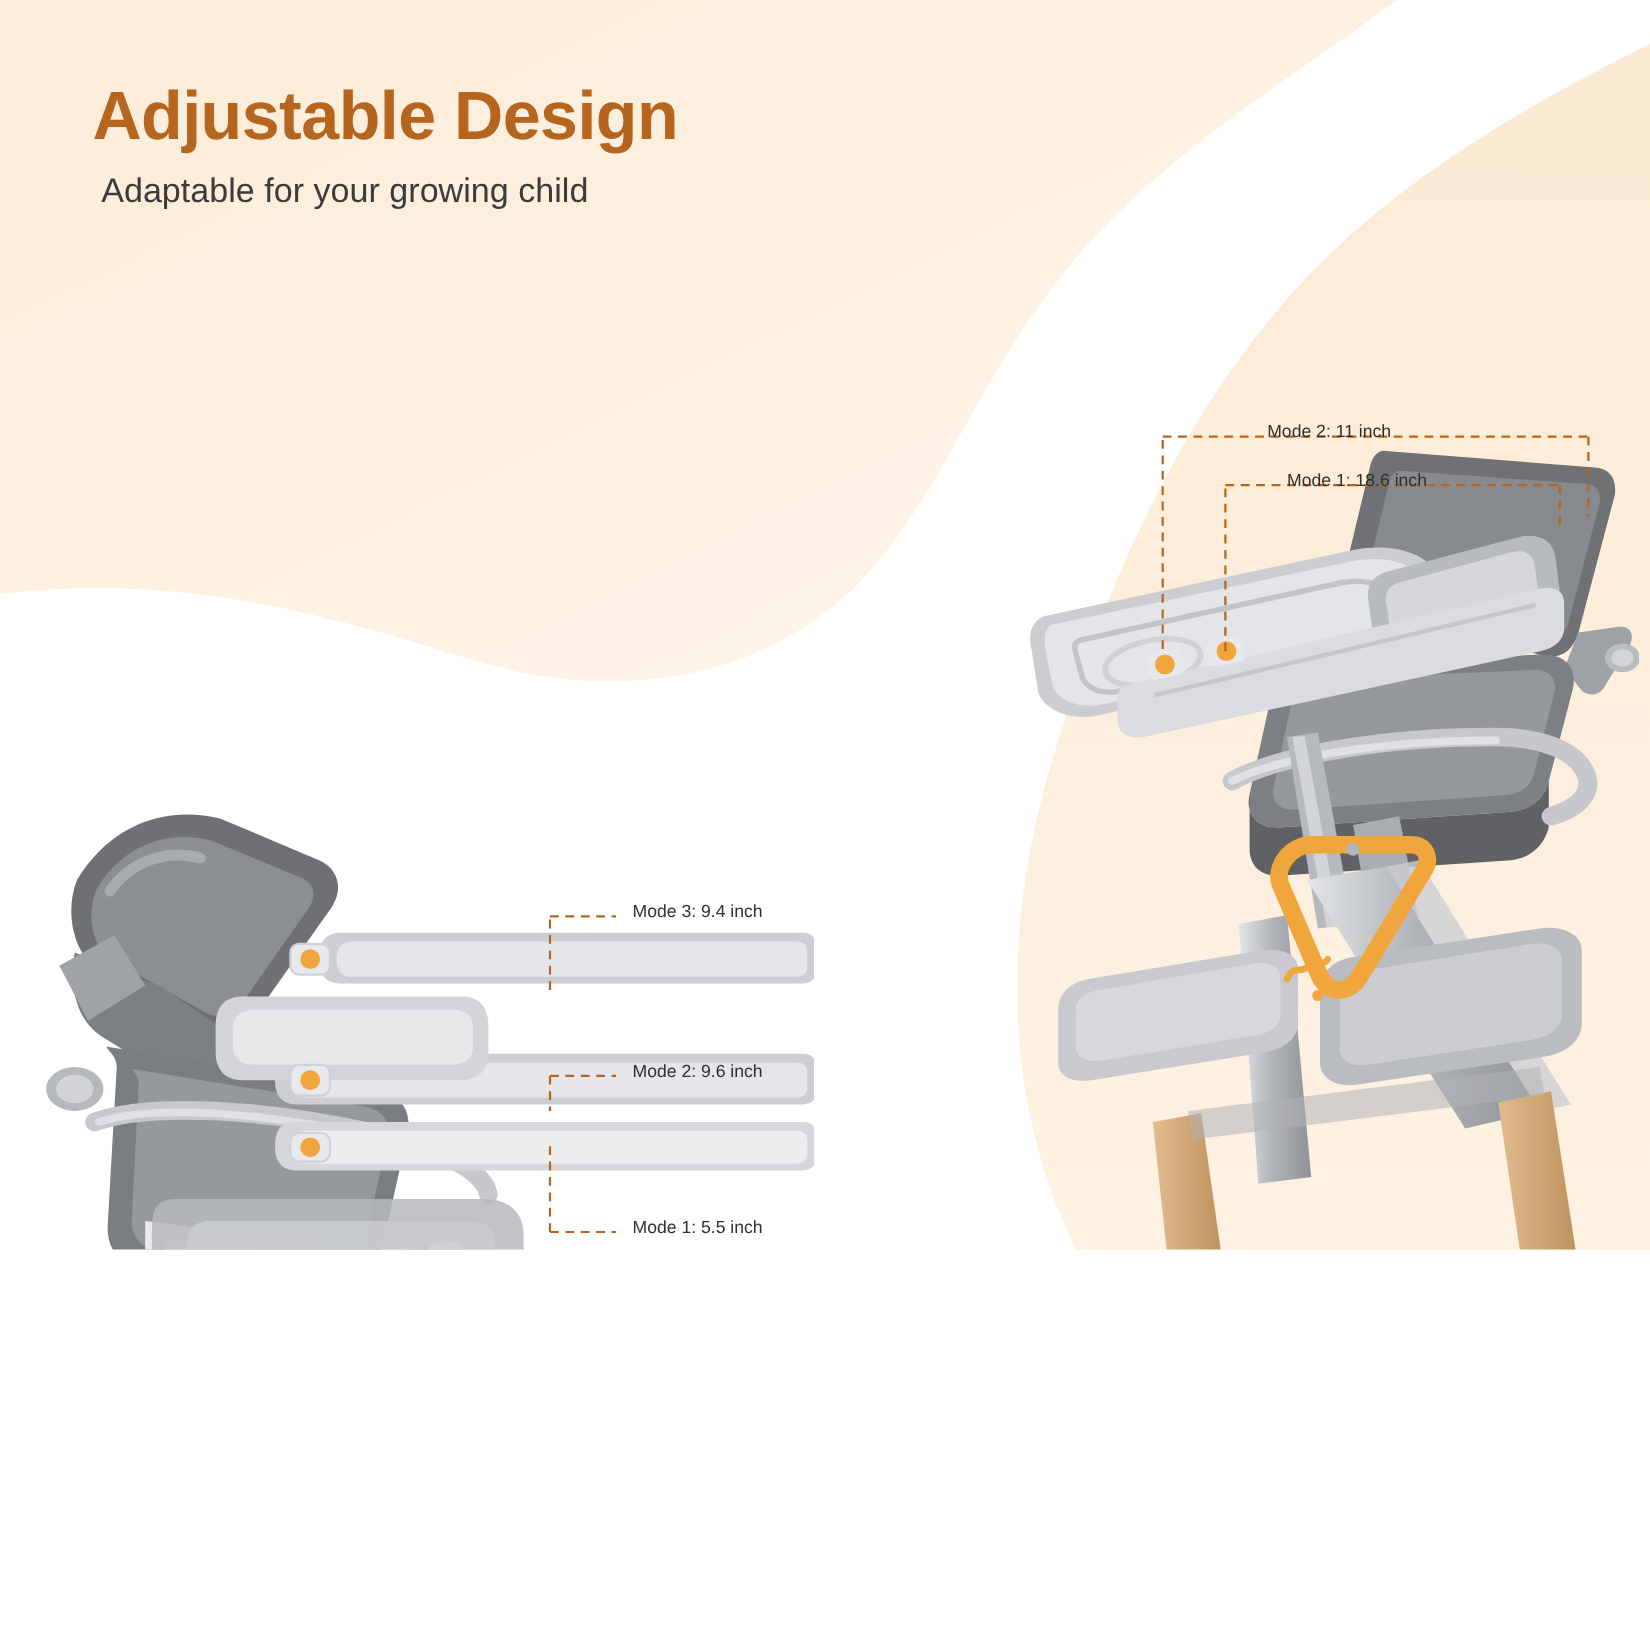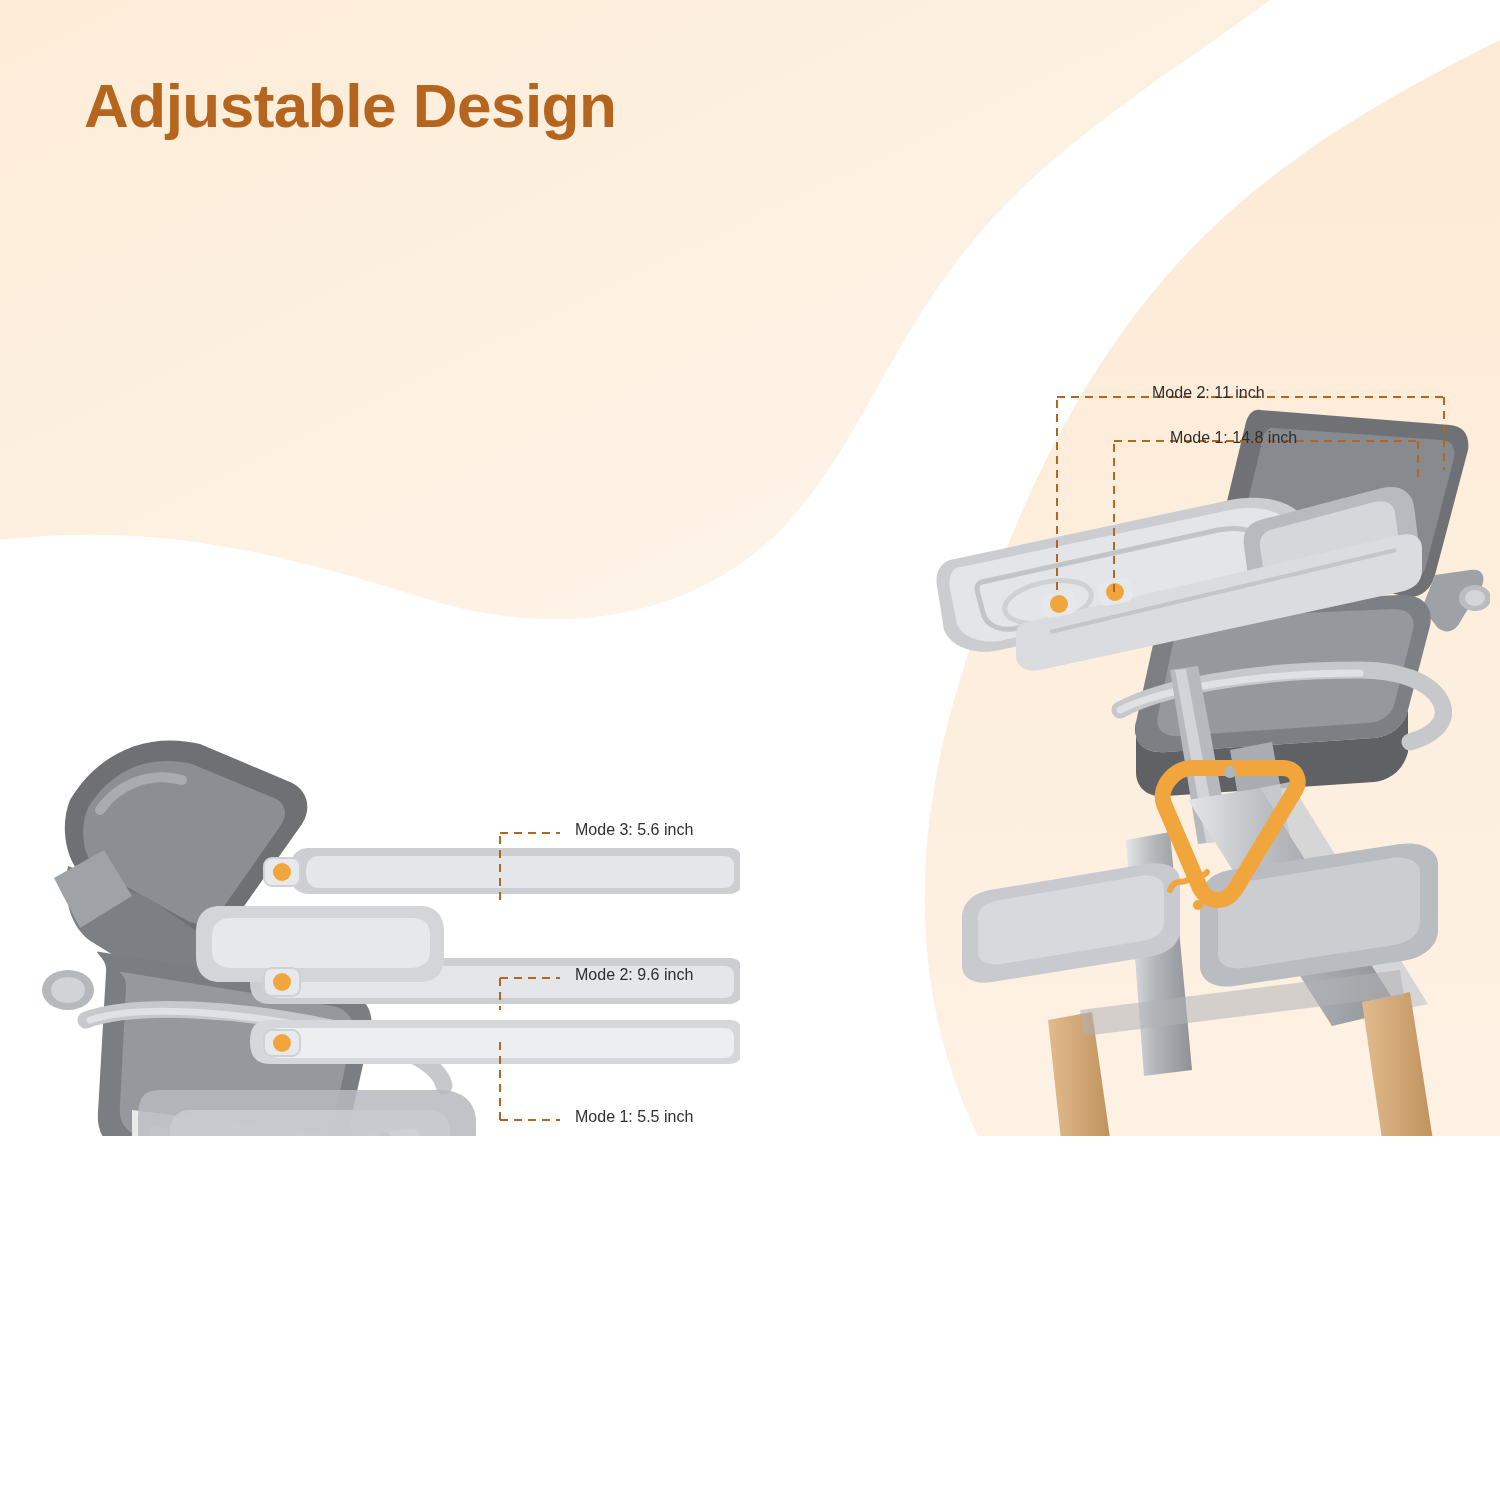--- a/index.html
+++ b/index.html
@@ -108,20 +108,21 @@
       <path d="M1500,40 C1400,90 1290,150 1200,240 C1080,360 1010,520 960,680
                C910,840 910,1000 980,1140 C1040,1262 1160,1340 1290,1380
                C1360,1402 1440,1412 1500,1416 Z" fill="url(#blobGrad2)" opacity="0.9"></path>
 
       <path d="M1500,1330 C1380,1360 1230,1400 1120,1460 C1080,1482 1050,1494 1030,1500 L1500,1500 Z" fill="#fdeedd" opacity="0.9"></path>
     </svg>
   </div>
 
   <div class="headline-block">
     <h1 class="headline">Adjustable Design</h1>
+    <div class="subhead">Adaptable for your growing child</div>
   </div>
 
 
   <div class="product" id="product-tray">
     <svg width="560" height="1130" viewBox="0 0 560 1130">
       <defs>
         <linearGradient id="trayTop" x1="0" y1="0" x2="0" y2="1">
           <stop offset="0%" stop-color="#e7e8ea"></stop>
           <stop offset="100%" stop-color="#c4c6ca"></stop>
         </linearGradient>
@@ -348,19 +349,19 @@
 
       <path d="M500,978 L500,1010"></path>
       <path d="M500,978 L560,978"></path>
 
       <path d="M500,1042 L500,1120"></path>
       <path d="M500,1120 L560,1120"></path>
     </g>
   </svg>
 
   <div class="callout" style="left:1152px; top:384px;">Mode 2: 11 inch</div>
-  <div class="callout" style="left:1170px; top:429px;">Mode 1: 14.8 inch</div>
-
-  <div class="callout" style="left:575px; top:821px;">Mode 3: 5.6 inch</div>
+  <div class="callout" style="left:1170px; top:429px;">Mode 1: 18.6 inch</div>
+
+  <div class="callout" style="left:575px; top:821px;">Mode 3: 9.4 inch</div>
   <div class="callout" style="left:575px; top:966px;">Mode 2: 9.6 inch</div>
   <div class="callout" style="left:575px; top:1108px;">Mode 1: 5.5 inch</div>
 
 </div>
 
 </body></html>

